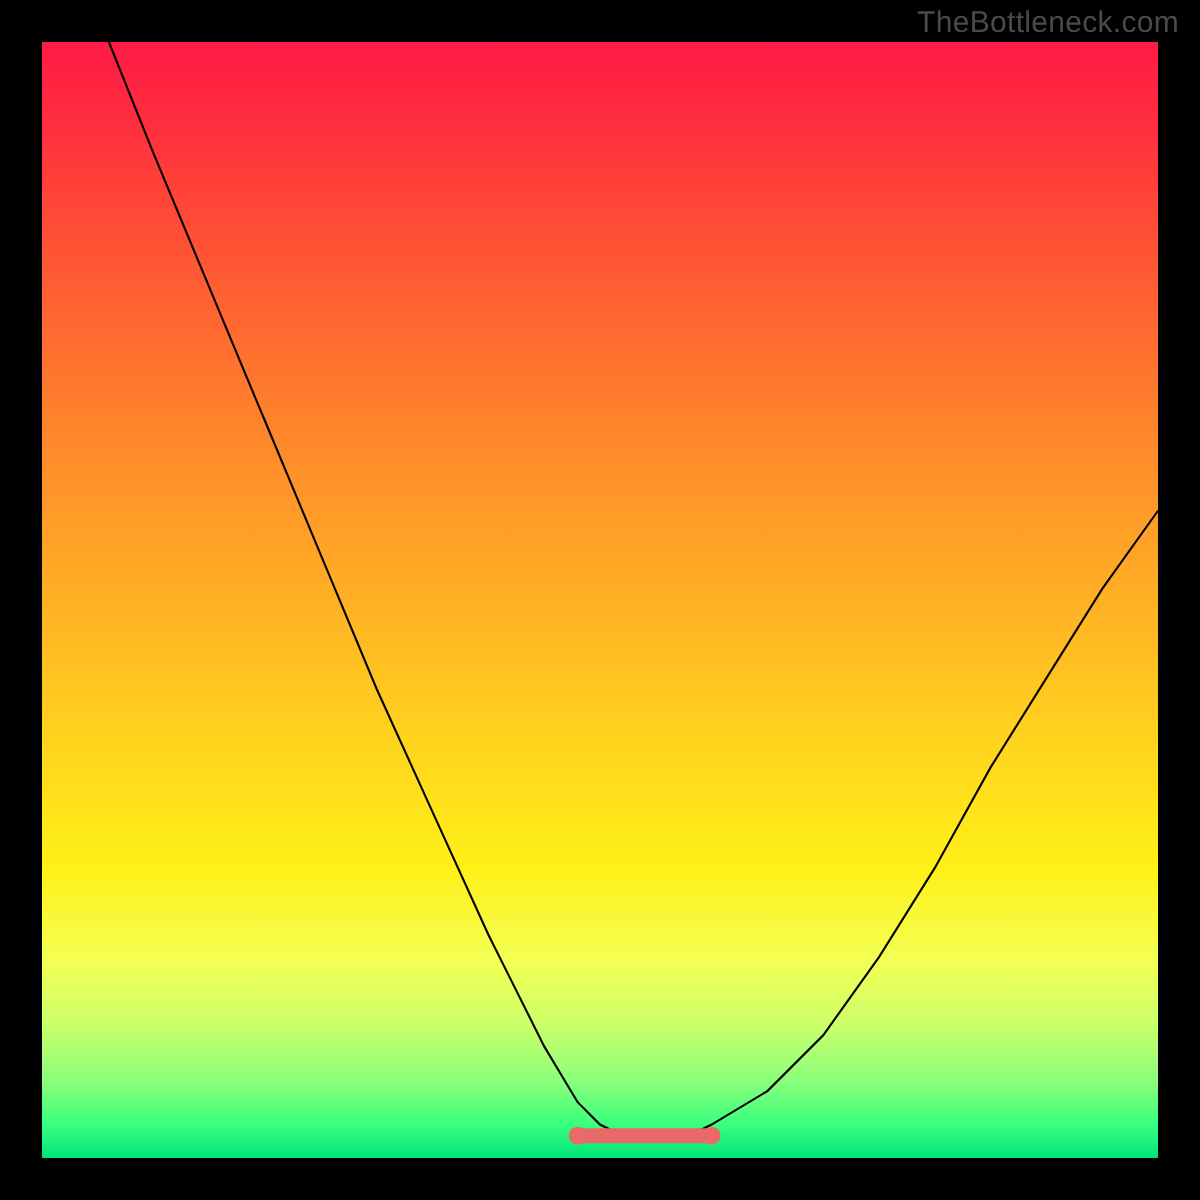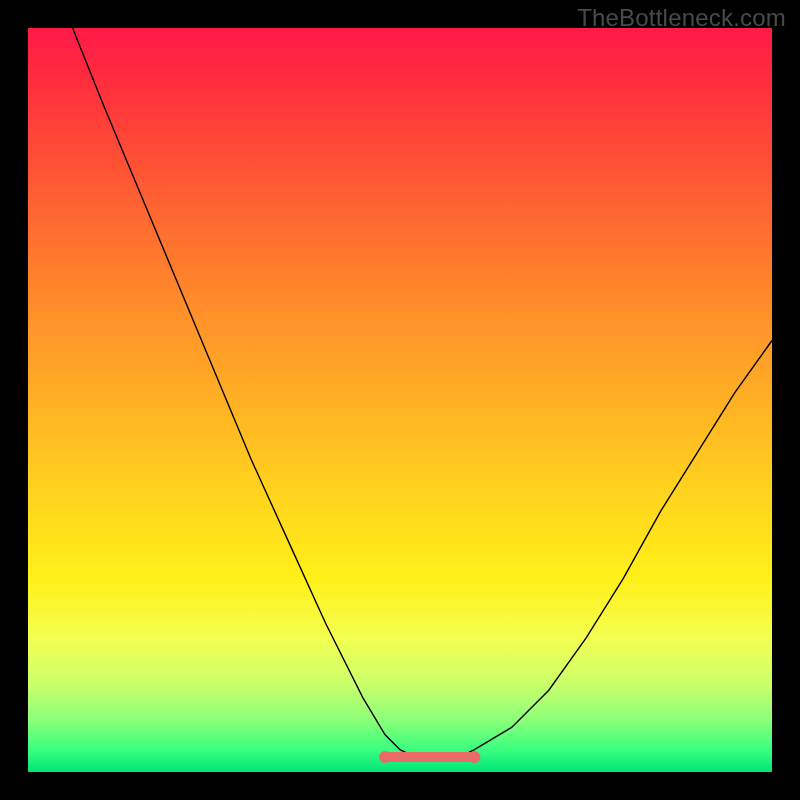--- a/index.html
+++ b/index.html
@@ -9,21 +9,21 @@
     background: #000;
     font-family: Arial, sans-serif;
     position: relative;
     overflow: hidden;
   }
   .watermark {
     position: absolute;
     top: 4px;
     right: 14px;
     color: #4a4a4a;
-    font-size: 24px;
+    font-size: 20px;
     font-weight: 500;
     z-index: 10;
     letter-spacing: 0.2px;
   }
   .plot-area {
     position: absolute;
     left: 28px;
     top: 28px;
     width: 744px;
     height: 744px;

